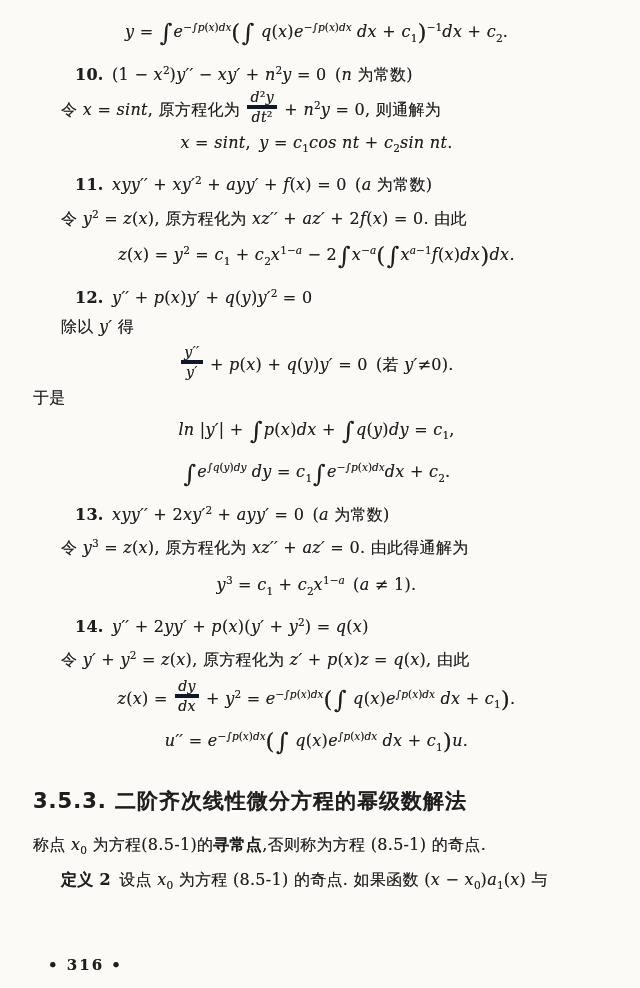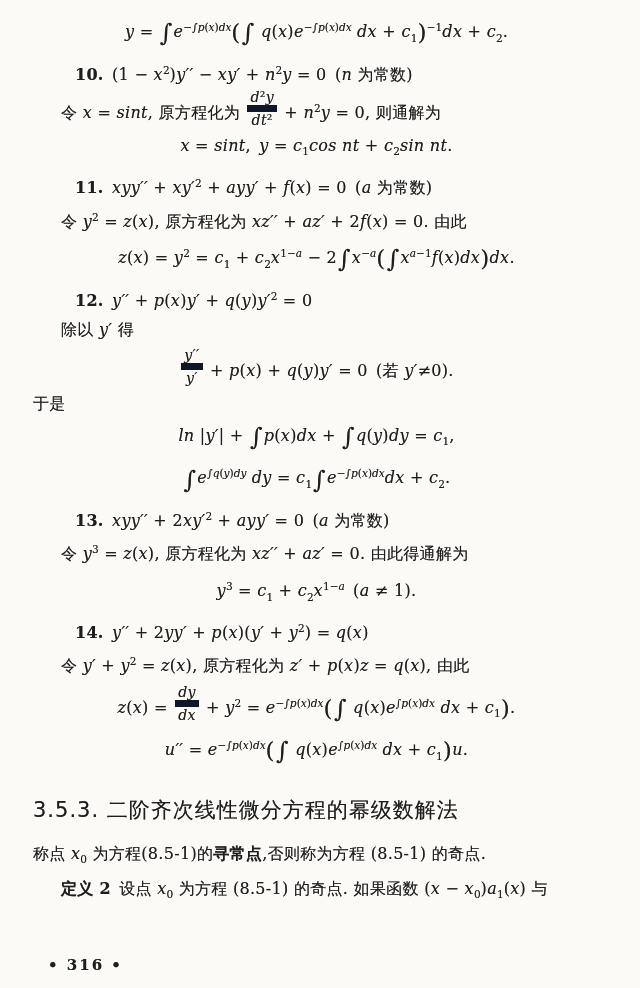--- a/index.html
+++ b/index.html
@@ -25,21 +25,21 @@
     line-height: 29px;
     white-space: nowrap;
     letter-spacing: 0.3px;
   }
   .line.formula { text-align: center; margin: 3px 0; }
   .line.indent1 { margin-left: 28px; }
   .line.indent2 { margin-left: 42px; }
   .line.flush   { margin-left: 0; }
   .line.heading {
     font-family: "DejaVu Sans", "Liberation Sans", sans-serif;
-    font-weight: normal;
+    font-weight: bold;
     font-size: 21px;
     letter-spacing: 1px;
     margin: 22px 0 12px 0;
     line-height: 34px;
   }
   .line b { font-weight: bold; }
   .line i { font-style: italic; }
   sup, sub { font-size: 0.66em; letter-spacing: 0; }
   sup { vertical-align: super; }
   sub { vertical-align: sub; }
@@ -55,21 +55,21 @@
     vertical-align: -0.12em;
   }
   .frac {
     display: inline-block;
     vertical-align: -0.5em;
     text-align: center;
     font-size: 0.88em;
     line-height: 1.15;
     margin: 0 2px;
   }
-  .frac .num { display: block; border-bottom: 7px solid #0f172a; padding: 0 3px; }
+  .frac .num { display: block; border-bottom: 4px solid #0f172a; padding: 0 3px; }
   .frac .den { display: block; padding: 0 3px; }
   .pagenum {
     position: absolute;
     left: 48px;
     bottom: 14px;
     font-size: 15px;
     font-weight: bold;
     letter-spacing: 2px;
     text-align: right;
   }

